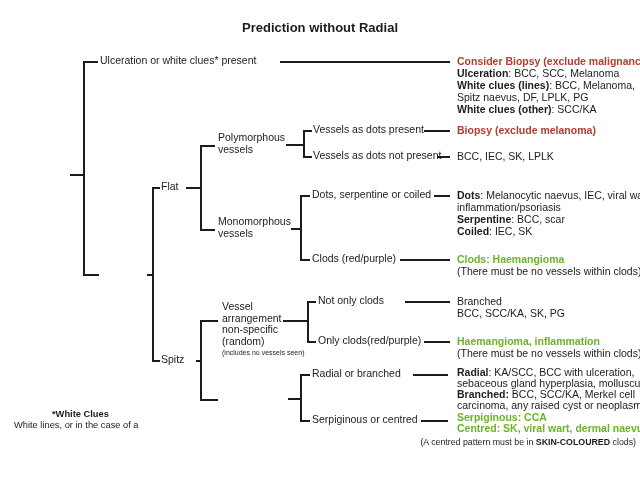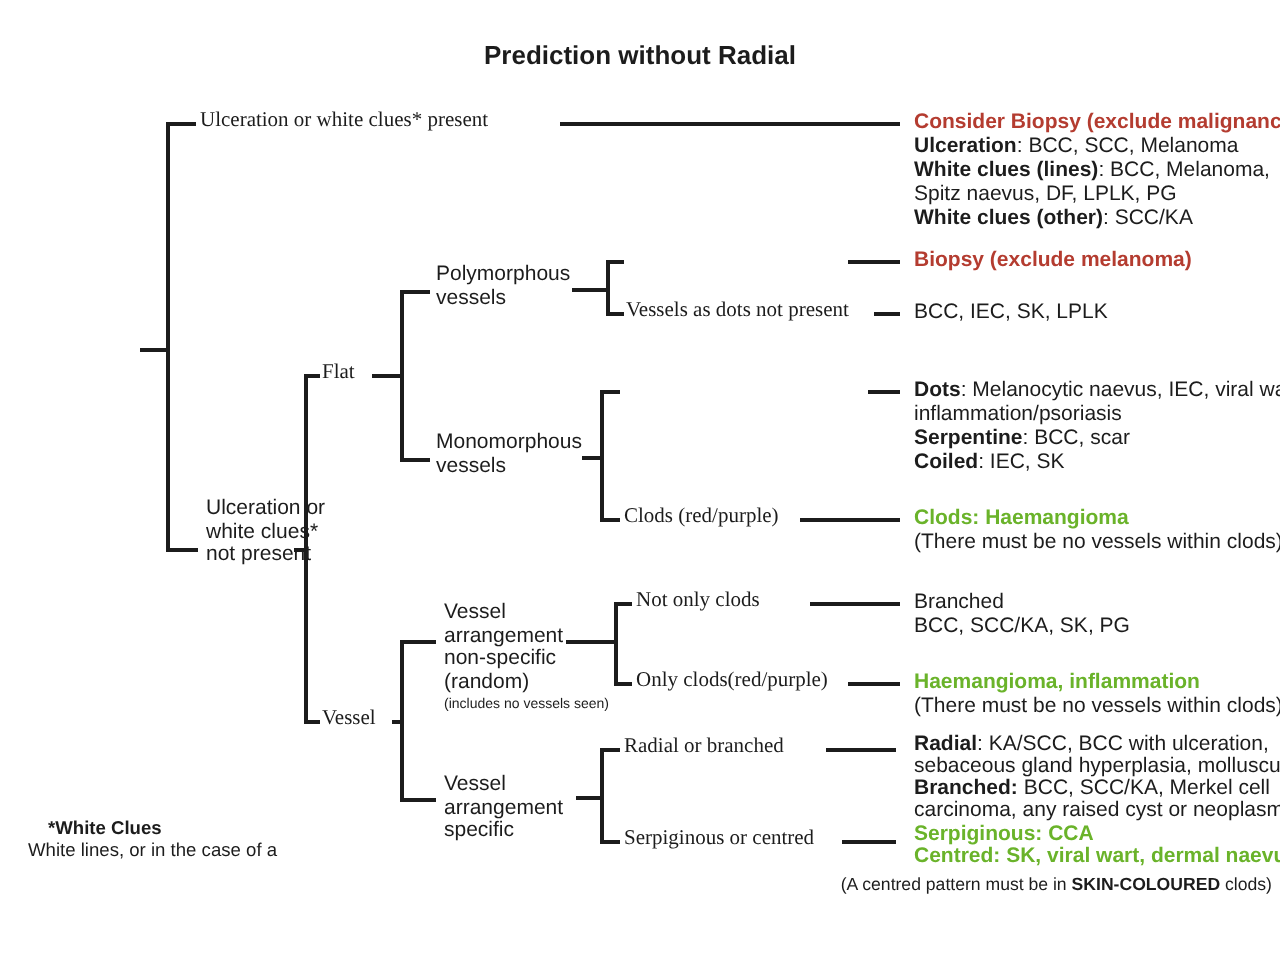--- a/index.html
+++ b/index.html
@@ -2,29 +2,29 @@
 <html><head>
 <meta charset="utf-8">
 <style>
   html,body{margin:0;padding:0;background:#fff;}
   .canvas{position:relative;width:640px;height:480px;background:#ffffff;overflow:hidden;
           font-family:"Liberation Sans",sans-serif;color:#1c1c1c;}
   .title{position:absolute;left:0;top:20px;width:640px;text-align:center;
          font-size:13px;font-weight:bold;}
   .ln{position:absolute;background:#1c1c1c;}
   .node{position:absolute;font-size:10.5px;line-height:11.5px;}
-  .nowrap{white-space:nowrap;font-family:Liberation Serif, serif;}
+  .nowrap{white-space:nowrap;}
   .out{position:absolute;font-size:10.5px;line-height:12px;white-space:nowrap;}
   .lh11{line-height:11px;}
   .red{color:#b43c30;font-weight:bold;}
   .green{color:#6ab32a;font-weight:bold;}
   .tiny{font-size:7px;white-space:nowrap;}
   .note-sm{position:absolute;font-size:8.8px;white-space:nowrap;}
   .footnote{position:absolute;left:14px;top:409px;width:180px;font-size:9.3px;line-height:11px;}
-  .footnote .head{font-weight:bold;margin-left:10px;}
+  .footnote .head{font-weight:bold;margin-left:38px;}
   b{font-weight:bold;}
 </style>
 </head>
 <body>
 
 <div class="canvas">
 
   <div class="title">Prediction without Radial</div>
 
   <div class="ln" style="left:70px;top:174px;width:14px;height:2px"></div>
@@ -63,32 +63,32 @@
   <div class="ln" style="left:424px;top:341px;width:26px;height:2px"></div>
   <div class="ln" style="left:202px;top:399px;width:16px;height:2px"></div>
   <div class="ln" style="left:288px;top:398px;width:13px;height:2px"></div>
   <div class="ln" style="left:300px;top:374px;width:2px;height:48px"></div>
   <div class="ln" style="left:302px;top:374px;width:8px;height:2px"></div>
   <div class="ln" style="left:413px;top:374px;width:35px;height:2px"></div>
   <div class="ln" style="left:302px;top:420px;width:8px;height:2px"></div>
   <div class="ln" style="left:421px;top:420px;width:27px;height:2px"></div>
 
   <div class="node nowrap" style="left:100px;top:55px">Ulceration or white clues* present</div>
-  <div class="node" style="left:103px;top:249px;width:62px">Ulceration or white clues* not present</div>
   <div class="node nowrap" style="left:161px;top:181px">Flat</div>
-  <div class="node nowrap" style="left:161px;top:354px">Vessel</div>
+  <div class="node nowrap" style="left:161px;top:354px">Spitz</div>
   <div class="node" style="left:218px;top:132px;width:92px">Polymorphous vessels</div>
   <div class="node" style="left:218px;top:216px;width:100px">Monomorphous vessels</div>
+  <div class="node nowrap" style="left:313px;top:124px">Vessels as dots present</div>
   <div class="node nowrap" style="left:313px;top:150px">Vessels as dots not present</div>
+  <div class="node nowrap" style="left:312px;top:189px">Dots, serpentine or coiled</div>
   <div class="node nowrap" style="left:312px;top:253px">Clods (red/purple)</div>
   <div class="node" style="left:222px;top:301px;width:80px">
     <span>Vessel arrangement non-specific (random)</span>
     <div class="tiny">(includes no vessels seen)</div>
   </div>
-  <div class="node" style="left:222px;top:387px;width:80px">Vessel arrangement specific</div>
   <div class="node nowrap" style="left:318px;top:295px">Not only clods</div>
   <div class="node nowrap" style="left:318px;top:335px">Only clods(red/purple)</div>
   <div class="node nowrap" style="left:312px;top:368px">Radial or branched</div>
   <div class="node nowrap" style="left:312px;top:414px">Serpiginous or centred</div>
 
   <div class="out" style="left:457px;top:55px">
     <div class="red">Consider Biopsy (exclude malignancy)</div>
     <div><b>Ulceration</b><span>: BCC, SCC, Melanoma</span></div>
     <div><b>White clues (lines)</b><span>: BCC, Melanoma,</span></div>
     <div><b></b><span>Spitz naevus, DF, LPLK, PG</span></div>

